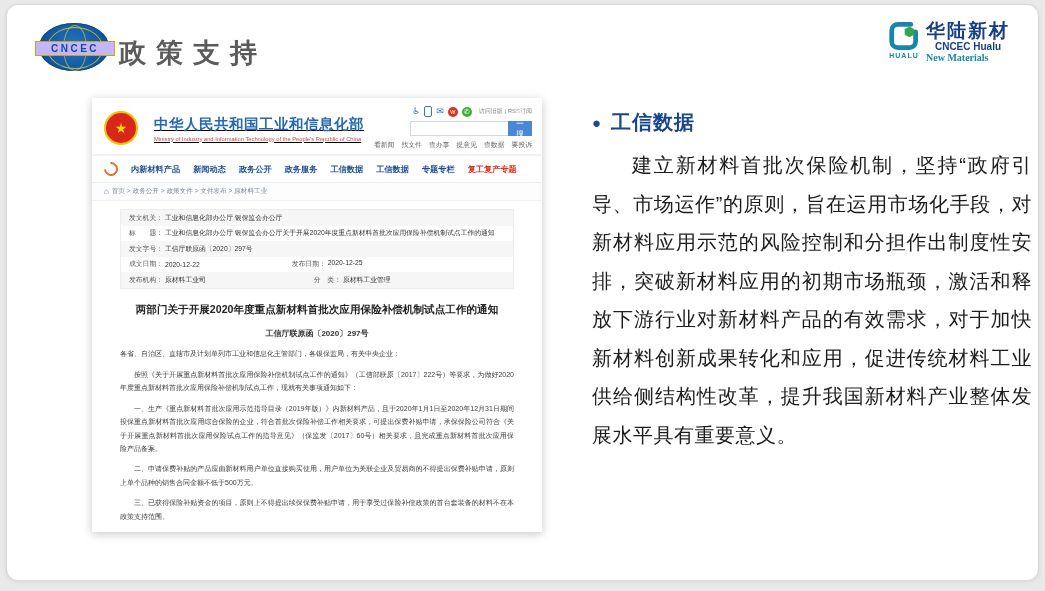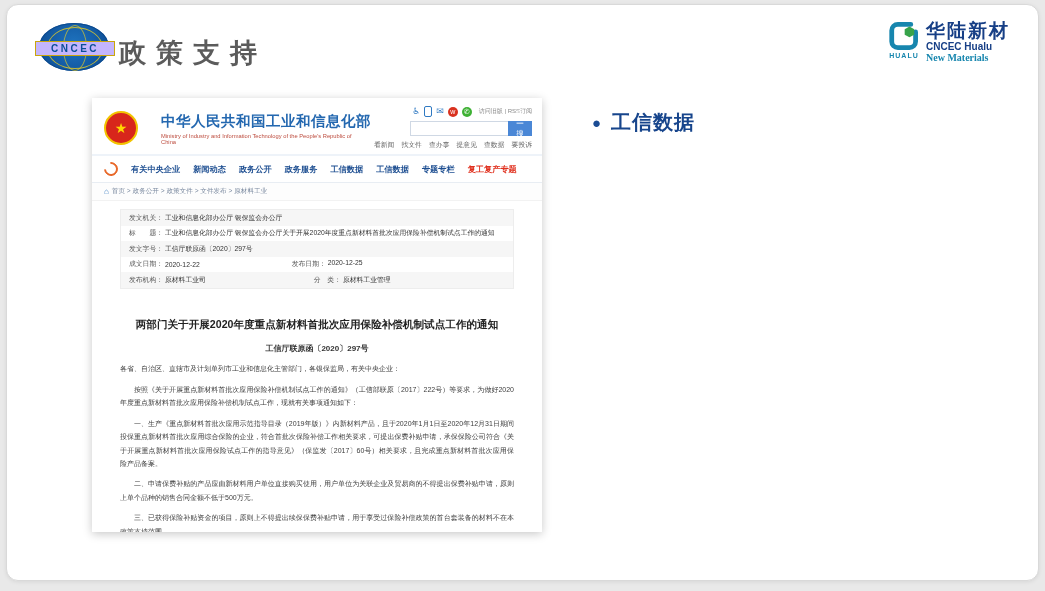--- a/index.html
+++ b/index.html
@@ -31,34 +31,34 @@
   }
   .slide-title{
     position:absolute;left:112px;top:30px;
     font-size:27px;font-weight:bold;color:#5b5b5b;letter-spacing:10px;
     font-family:"Liberation Serif","DejaVu Serif",serif;
   }
   .hualu{position:absolute;right:28px;top:16px;display:flex;align-items:flex-start;}
   .hualu-iconwrap{display:flex;flex-direction:column;align-items:center;margin-right:7px;}
   .hualu-label{font-size:7px;font-weight:bold;color:#1786ae;letter-spacing:1px;margin-top:1px;}
   .hualu-text .cn{font-size:19px;font-weight:bold;color:#173f86;letter-spacing:2px;line-height:1.05;}
-  .hualu-text .en{font-size:10px;font-weight:bold;color:#173f86;line-height:1.15;}
+  .hualu-text .en{font-size:10px;font-weight:bold;color:#173f86;line-height:1.15;text-align:center;}
   .hualu-text .en2{font-size:10px;font-weight:bold;color:#1786ae;line-height:1.15;font-family:Liberation Serif, serif;}
   
   .site-card{
     position:absolute;left:85px;top:93px;width:450px;height:434px;background:#fff;
     box-shadow:0 2px 9px rgba(0,0,0,.22);overflow:hidden;
   }
   .site-head{display:flex;justify-content:space-between;padding:8px 10px 4px 12px;}
   .site-head-left{display:flex;align-items:center;}
   .emblem{
     width:30px;height:30px;border-radius:50%;background:#d8261b;border:2px solid #f2c300;
     display:flex;align-items:center;justify-content:center;color:#ffd700;font-size:14px;flex:0 0 auto;
   }
-  .ministry{margin-left:23px;}
+  .ministry{margin-left:16px;text-decoration:underline;}
   .ministry-cn{font-size:14.5px;font-weight:bold;color:#2468b0;letter-spacing:.5px;}
   .ministry-en{font-size:6px;color:#bc4a3c;margin-top:2px;transform:scaleX(.96);transform-origin:left;}
   .site-head-right{width:158px;}
   .icon-row{display:flex;align-items:center;justify-content:flex-end;gap:4px;font-size:8px;}
   .sicon{width:10px;height:10px;border-radius:50%;display:flex;align-items:center;justify-content:center;
     font-size:7px;color:#fff;line-height:1;}
   .sicon.glyph{color:#2f79c2;background:none;border-radius:0;font-size:9px;width:auto;}
   .sicon.phone{border:1.5px solid #2f79c2;border-radius:2px;width:6px;height:9px;background:#fff;}
   .sicon.weibo{background:#d9321f;}
   .sicon.wechat{background:#3eb134;}
@@ -82,21 +82,21 @@
   }
   .home-ic{color:#3f7fc4;font-size:8px;}
   .doc-area{padding:8px 28px 0 28px;}
   .meta{border:1px solid #ededed;}
   .meta-row{display:flex;align-items:center;min-height:15.5px;padding:0 8px;font-size:6.8px;white-space:nowrap;overflow:hidden;}
   .meta-row:nth-child(odd){background:#f6f6f6;}
   .meta-label{color:#555;flex:0 0 auto;}
   .meta-value{color:#333;margin-left:2px;}
   .meta-pair2{margin-left:92px;display:flex;}
   .doc-title{
-    margin-top:28px;text-align:center;font-size:10.6px;font-weight:bold;color:#222;line-height:1.5;
+    margin-top:13px;text-align:center;font-size:10.6px;font-weight:bold;color:#222;line-height:1.5;
   }
   .doc-number{margin-top:11px;text-align:center;font-size:8px;font-weight:bold;color:#333;}
   .doc-body{margin-top:8px;}
   .doc-body p{
     margin:0 0 7px 0;font-size:7px;line-height:1.92;color:#3d3d3d;text-align:justify;
   }
   .doc-body p.indent{text-indent:2em;}
   
   .right-col{position:absolute;left:585px;top:104px;width:440px;}
   .rc-heading{display:flex;align-items:center;}
@@ -162,21 +162,21 @@
           <span>查办事</span>
           <span>提意见</span>
           <span>查数据</span>
           <span>要投诉</span>
         </div>
       </div>
     </div>
 
     <div class="site-nav">
       <span class="nav-logo"></span>
-      <span class="nav-item">有关中央企业</span>
+      <span class="nav-item">内新材料产品</span>
       <span class="nav-item">新闻动态</span>
       <span class="nav-item">政务公开</span>
       <span class="nav-item">政务服务</span>
       <span class="nav-item">工信数据</span>
       <span class="nav-item">工信数据</span>
       <span class="nav-item">专题专栏</span>
       <span class="nav-item red">复工复产专题</span>
     </div>
 
     <div class="breadcrumb">
@@ -227,15 +227,16 @@
         <p class="indent">三、已获得保险补贴资金的项目，原则上不得提出续保保费补贴申请，用于享受过保险补偿政策的首台套装备的材料不在本政策支持范围。</p>
       </div>
     </div>
   </div>
 
   <div class="right-col">
     <div class="rc-heading">
       <span class="rc-bullet">●</span>
       <span class="rc-title">工信数据</span>
     </div>
+    <p class="rc-body">建立新材料首批次保险机制，坚持“政府引导、市场运作”的原则，旨在运用市场化手段，对新材料应用示范的风险控制和分担作出制度性安排，突破新材料应用的初期市场瓶颈，激活和释放下游行业对新材料产品的有效需求，对于加快新材料创新成果转化和应用，促进传统材料工业供给侧结构性改革，提升我国新材料产业整体发展水平具有重要意义。</p>
   </div>
 
 </div>
 
 </body></html>

